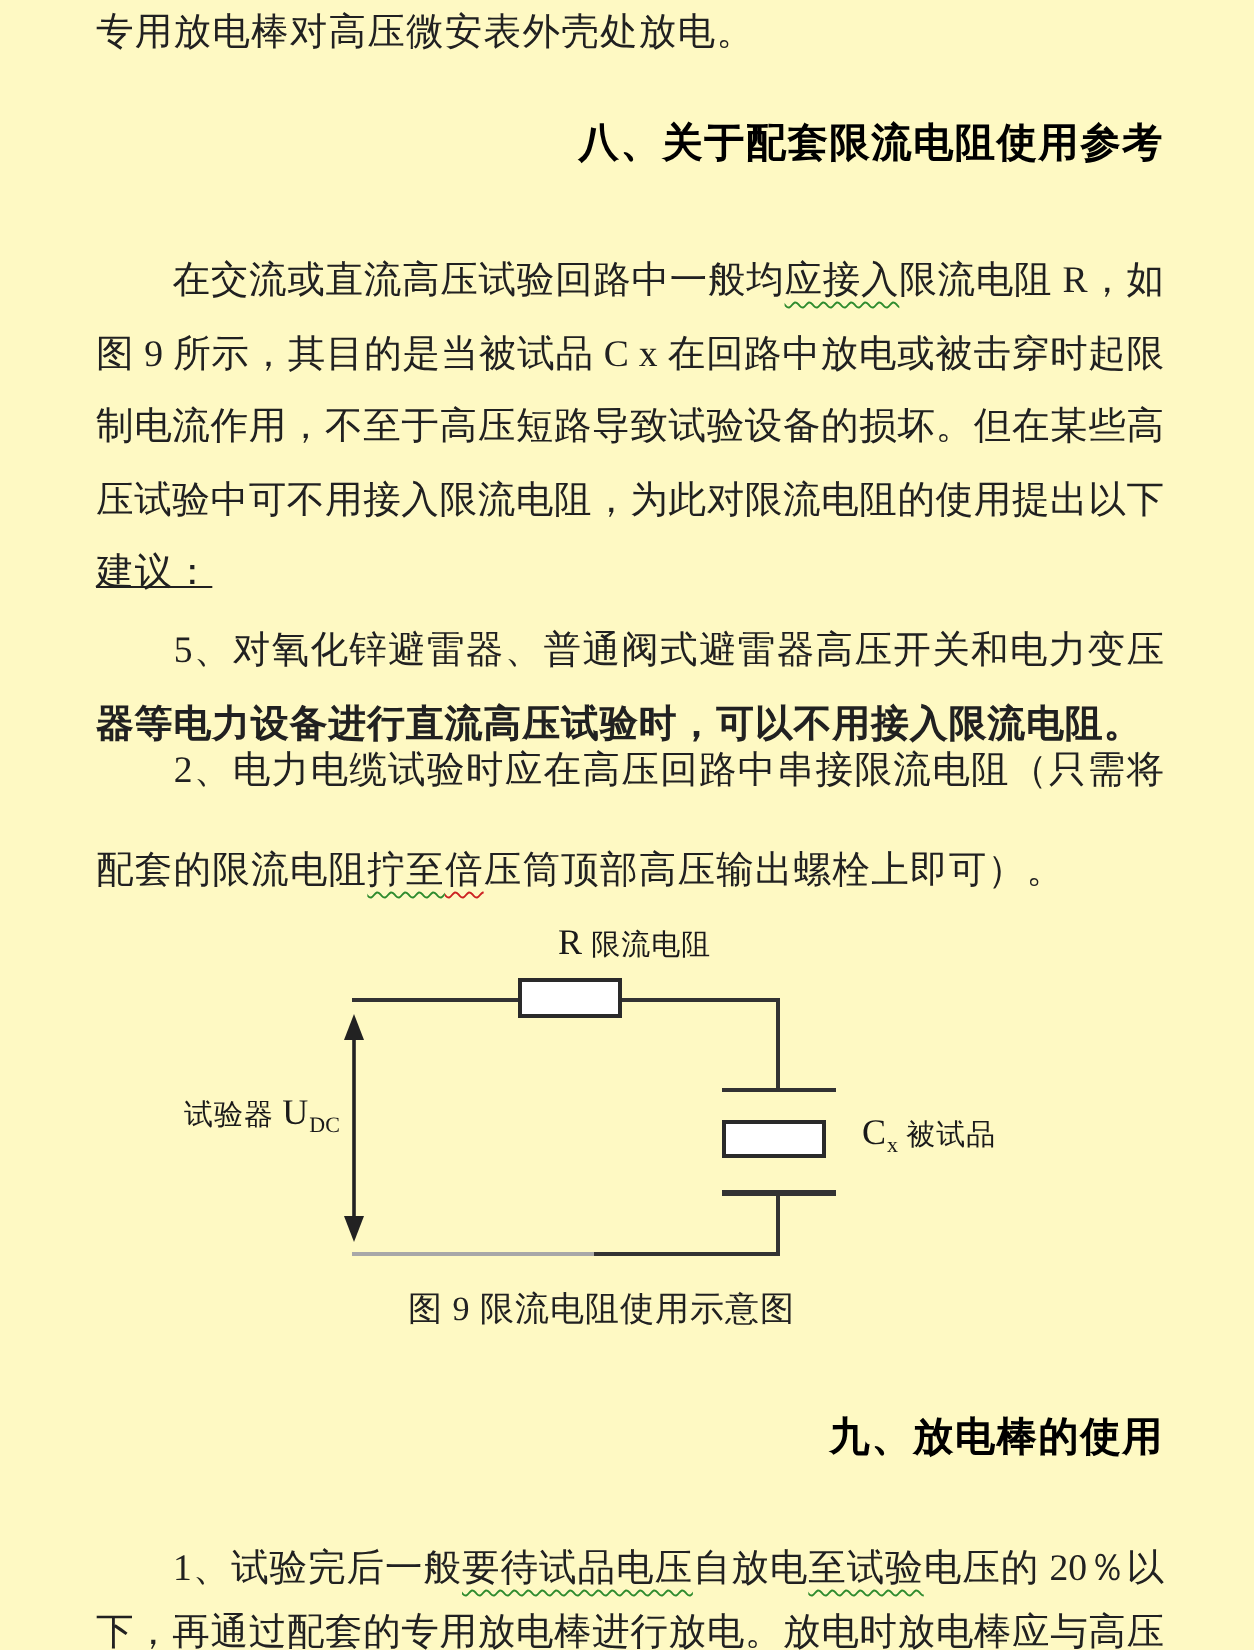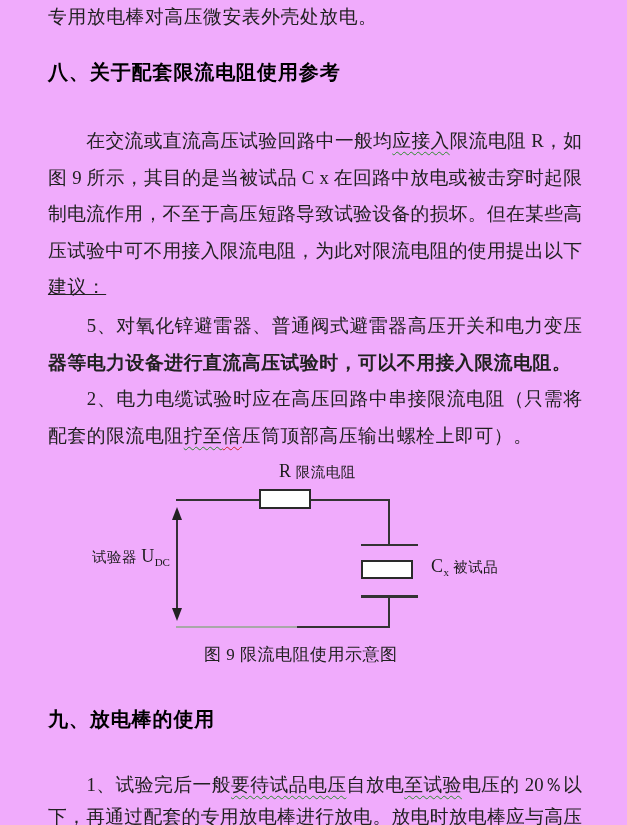--- a/index.html
+++ b/index.html
@@ -1,34 +1,35 @@
 <!DOCTYPE html>
 <html style="--mark-green: #2e8b2e; --mark-red: #cc2222;"><head>
 <meta charset="utf-8">
 <style>
   html,body { margin:0; padding:0; background:#e8e8e8; }
   .page {
     position:relative; width:627px; height:825px; margin:0 auto;
-    background:#f0abfc; overflow:hidden;
+    background:#fef9c3; overflow:hidden;
     font-family:"Liberation Serif","DejaVu Serif",serif;
     color:#212121;
   }
   .line {
     position:absolute; left:48px; width:534px;
     font-size:18.8px; line-height:21px; letter-spacing:0.6px;
     white-space:nowrap;
   }
   .line.jf {
     white-space:normal; letter-spacing:0;
     text-align:justify; text-align-last:justify;
     text-justify:inter-character;
   }
   .line.heading {
     font-weight:bold; font-size:20px; letter-spacing:0.9px; color:#000000;
     white-space:nowrap;
+    text-align:right;
   }
   .line.caption { font-size:17px; letter-spacing:0.5px; width:auto; }
   .mark-green {
     text-decoration:underline; text-decoration-style:wavy;
     text-decoration-color:var(--mark-green,#2e8b2e);
     text-decoration-thickness:1px; text-underline-offset:4px;
   }
   .mark-red {
     text-decoration:underline; text-decoration-style:wavy;
     text-decoration-color:var(--mark-red,#cc2222);
@@ -55,21 +56,21 @@
   <div id="lines">
       <div class="line body" style="top: 6px;"><span>专用放电棒对高压微安表外壳处放电。</span></div>
       <div class="line heading" style="top: 62px;"><span>八、关于配套限流电阻使用参考</span></div>
       <div class="line body jf" style="top: 130px;"><span>　　在交流或直流高压试验回路中一般均</span><span class="mark-green">应接入</span><span>限流电阻 R，如</span></div>
       <div class="line body jf" style="top: 167px;"><span>图 9 所示，其目的是当被试品 C x 在回路中放电或被击穿时起限</span></div>
       <div class="line body jf" style="top: 203px;"><span>制电流作用，不至于高压短路导致试验设备的损坏。但在某些高</span></div>
       <div class="line body jf" style="top: 240px;"><span>压试验中可不用接入限流电阻，为此对限流电阻的使用提出以下</span></div>
       <div class="line body" style="top: 276px; text-decoration: underline;"><span>建议：</span></div>
       <div class="line body jf" style="top: 315px;"><span>　　5、对氧化锌避雷器、普通阀式避雷器高压开关和电力变压</span></div>
       <div class="line body" style="top: 352px; font-weight: bold;"><span>器等电力设备进行直流高压试验时，可以不用接入限流电阻。</span></div>
-      <div class="line body jf" style="top: 388px; font-family: Liberation Serif, serif;"><span>　　2、电力电缆试验时应在高压回路中串接限流电阻（只需将</span></div>
+      <div class="line body jf" style="top: 375px; font-family: Liberation Serif, serif;"><span>　　2、电力电缆试验时应在高压回路中串接限流电阻（只需将</span></div>
       <div class="line body" style="top: 425px;"><span>配套的限流电阻</span><span class="mark-green">拧至</span><span class="mark-red">倍</span><span>压筒顶部高压输出螺栓上即可）。</span></div>
       <div class="line caption" style="top: 644px; left: 204px;"><span>图 9 限流电阻使用示意图</span></div>
       <div class="line heading" style="top: 709px;"><span>九、放电棒的使用</span></div>
       <div class="line body jf" style="top: 774px;"><span>　　1、试验完后一般</span><span class="mark-green">要待试品电压</span><span>自放电</span><span class="mark-green">至试验</span><span>电压的 20％以</span></div>
       <div class="line body jf" style="top: 806px;"><span>下，再</span><span class="mark-green">通过配套</span><span>的专用放电棒进行放电。放电时放电棒应与高压</span></div>
     </div>
 
   <div>
 
     <div class="fig-part wire" style="left:176px; top:499px; width:214px; height:2px;"></div>

